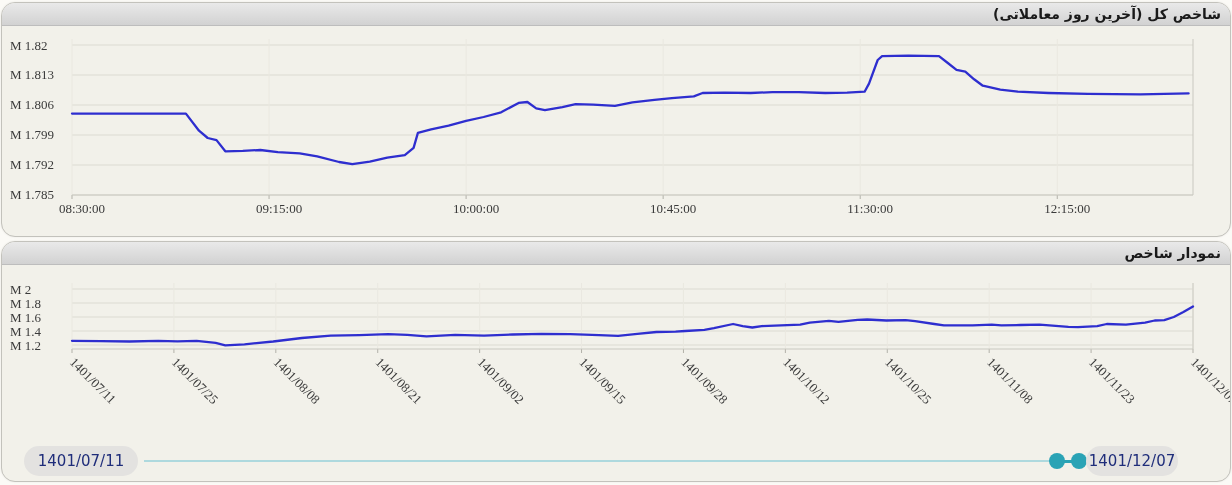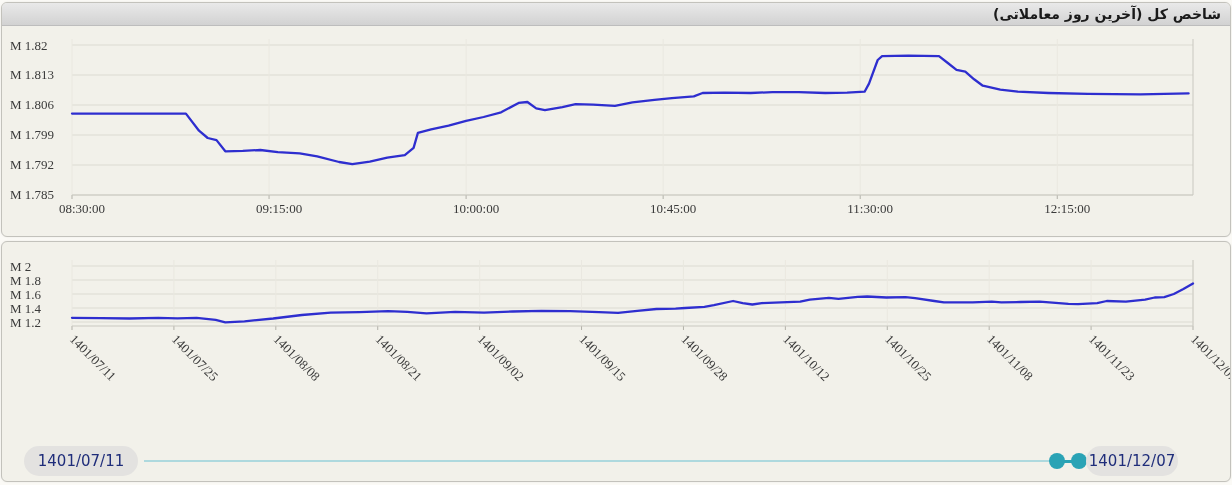--- a/index.html
+++ b/index.html
@@ -1,20 +1,20 @@
 <!DOCTYPE html>
 <html lang="fa"><head>
 <meta charset="utf-8">
 <style>
   * { margin:0; padding:0; box-sizing:border-box; }
   html,body { width:1232px; height:485px; overflow:hidden;
     font-family:"DejaVu Sans","Liberation Sans",sans-serif;
     background:#fbfaf6; }
   .panel { position:absolute; left:1px; width:1230px;
-    background:#f2f1ea; border:1px solid #c3c2bc; border-radius:6px;
+    background:#f2f1ea; border:1px solid #c3c2bc; border-radius:14px;
     overflow:hidden; box-shadow:0 0 2px rgba(0,0,0,.08); }
   #panel-top { top:2px; height:235px; }
   #panel-bottom { top:241px; height:241px; }
   .titlebar { height:23px; line-height:22px;
     background:linear-gradient(#e9e9e9,#d2d2d2);
     border-bottom:1px solid #bdbdbd;
     direction:rtl; text-align:right; padding:0 9px;
     font-size:14px; font-weight:bold; color:#1a1a1a; }
   .chart-wrap { position:relative; width:1228px;font-family:Liberation Serif, serif; }
   svg.chart { display:block; }
@@ -69,20 +69,23 @@
         <line x1="1055.25390625" y1="169" x2="1055.25390625" y2="173" stroke="#b2b1a9" stroke-width="1"></line>
         <text x="1065.25390625" y="187" fill="#3a3a3a" font-size="13" text-anchor="middle">12:15:00</text>
         <line x1="1191" y1="13" x2="1191" y2="169" stroke="#c9c8c0" stroke-width="1"></line>
         <line x1="70" y1="169" x2="1191" y2="169" stroke="#c9c8c0" stroke-width="1"></line>
         <polyline points="70.0,87.6 183.9,87.6 197.0,104.7 205.7,112.0 214.5,114.1 223.3,125.3 240.8,124.9 258.3,124.0 275.8,126.1 297.7,127.4 315.2,130.4 337.1,136.0 350.3,138.1 367.8,135.6 385.3,131.7 402.8,129.1 411.6,121.9 415.9,106.9 429.1,103.4 446.6,99.6 464.1,94.9 481.6,91.0 499.1,86.3 516.6,76.9 525.4,76.0 534.2,82.4 542.9,84.1 560.4,81.1 573.6,78.1 591.1,78.6 613.0,79.9 630.5,76.4 652.4,73.9 669.9,72.1 691.8,70.4 700.6,67.0 722.5,66.6 748.7,67.0 770.6,66.1 796.9,66.1 823.2,67.0 845.1,66.6 862.6,65.7 867.0,57.6 875.7,34.0 880.1,30.1 906.4,29.7 937.0,30.1 945.8,37.0 954.5,43.9 963.3,45.6 972.1,53.3 980.8,59.7 998.3,63.6 1015.8,65.7 1046.5,67.0 1085.9,67.9 1138.5,68.3 1186.6,67.4" fill="none" stroke="#2e2ecf" stroke-width="2.3" stroke-linejoin="round" stroke-linecap="round"></polyline>
       </svg>
   </div>
 </div>
 
 <div class="panel" id="panel-bottom">
+  <div class="titlebar">
+    <span>نمودار شاخص</span>
+  </div>
   <div class="chart-wrap">
     <svg class="chart" id="chart-bottom" width="1228" height="170">
         <line x1="70" y1="24" x2="1191" y2="24" stroke="#e3e2da" stroke-width="1.3"></line>
         <text x="8" y="28.5" fill="#3a3a3a" font-size="13">M 2</text>
         <line x1="70" y1="38" x2="1191" y2="38" stroke="#e3e2da" stroke-width="1.3"></line>
         <text x="8" y="42.5" fill="#3a3a3a" font-size="13">M 1.8</text>
         <line x1="70" y1="51.99999999999999" x2="1191" y2="51.99999999999999" stroke="#e3e2da" stroke-width="1.3"></line>
         <text x="8" y="56.49999999999999" fill="#3a3a3a" font-size="13">M 1.6</text>
         <line x1="70" y1="66" x2="1191" y2="66" stroke="#e3e2da" stroke-width="1.3"></line>
         <text x="8" y="70.5" fill="#3a3a3a" font-size="13">M 1.4</text>

